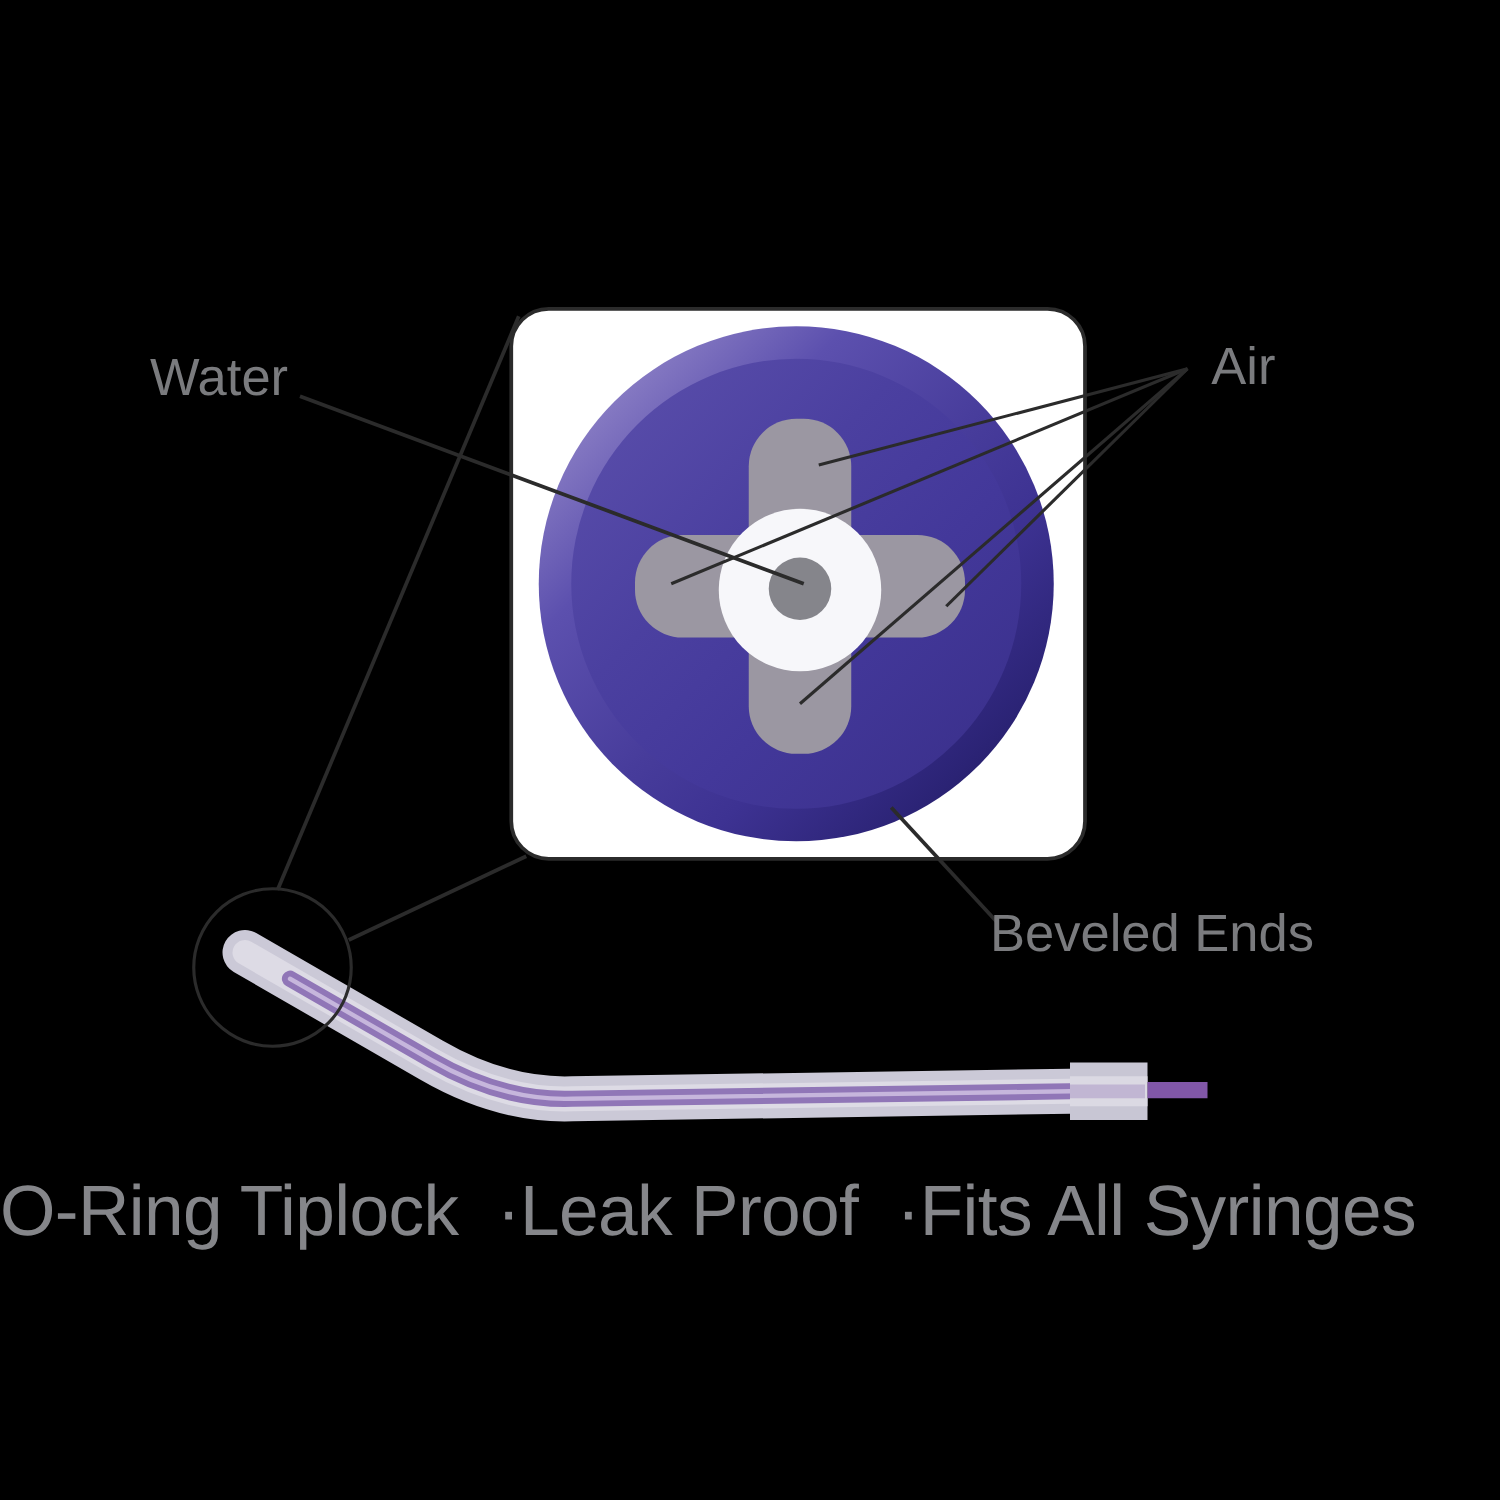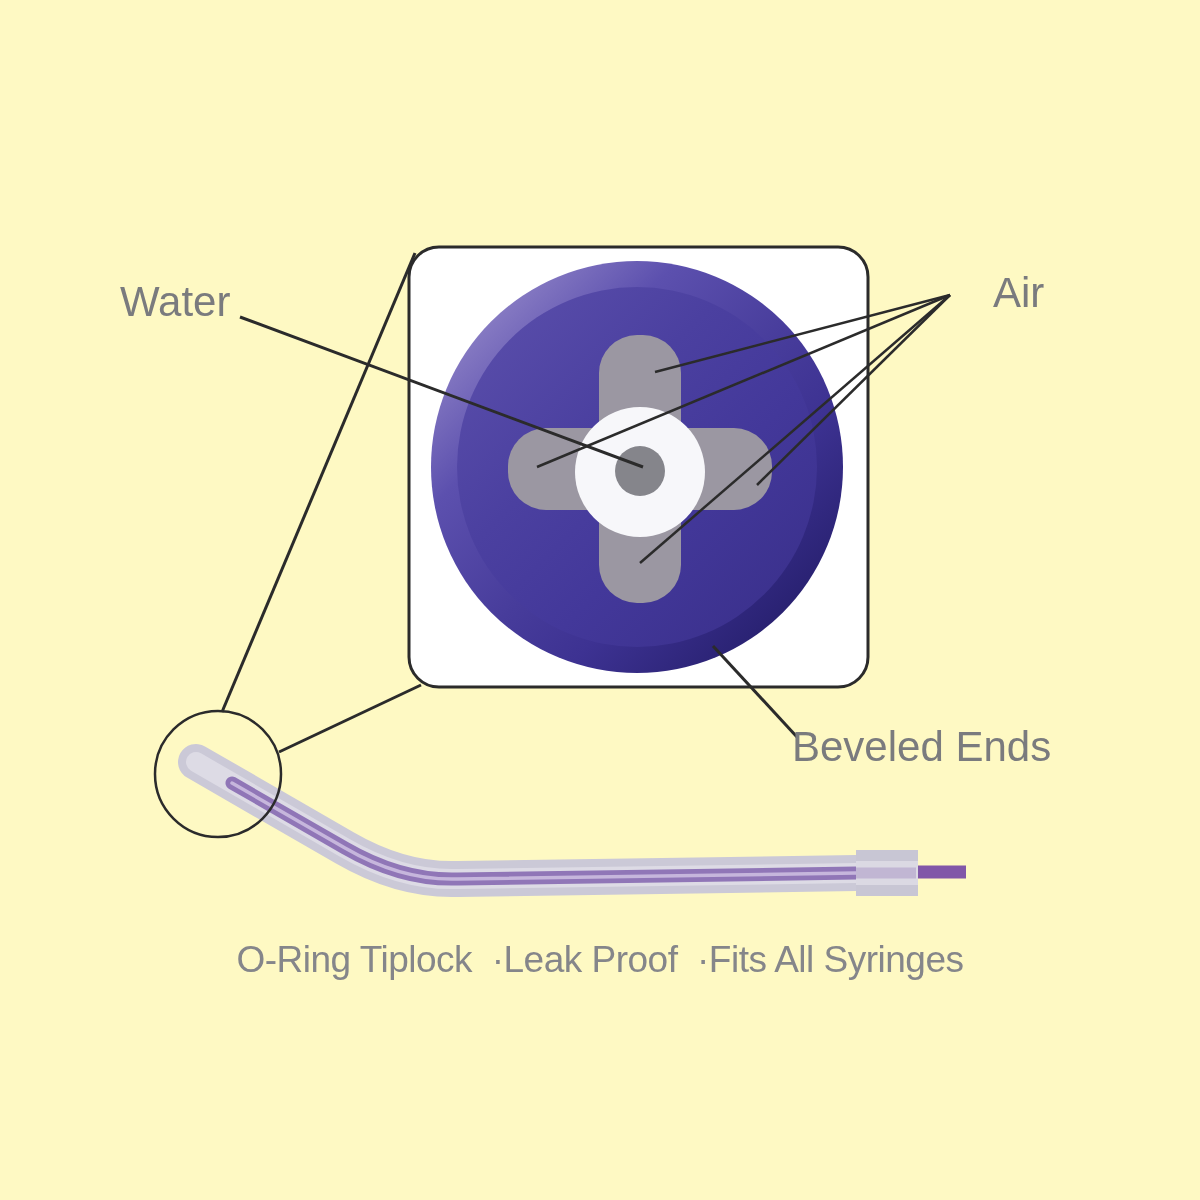--- a/index.html
+++ b/index.html
@@ -1,20 +1,20 @@
 <!DOCTYPE html>
 <html><head>
 <meta charset="utf-8">
 <style>
   html, body { margin: 0; padding: 0; background: #ffffff; }
   .canvas {
     position: relative;
     width: 1200px;
     height: 1200px;
-    background: #fef9c3;
+    background: #000000;
     overflow: hidden;
     font-family: "Liberation Sans", sans-serif;
   }
   .layer {
     position: absolute;
     left: 0; top: 0;
     width: 1200px; height: 1200px;
     pointer-events: none;
   }
   
@@ -54,29 +54,29 @@
   }
   
   .label {
     position: absolute;
     color: #7a7b7e;
     font-size: 42px;
     line-height: 1;
     white-space: nowrap;
   }
   .label-water   { left: 120px; top: 281px; }
-  .label-air     { left: 969px; top: 272px; margin-left: 24px; }
+  .label-air     { left: 969px; top: 272px; }
   .label-beveled { left: 792px; top: 726px; }
   .caption {
     position: absolute;
     left: 0; top: 941px;
     width: 1200px;
-    text-align: center;
+    text-align: left;
     color: #85868a;
-    font-size: 37px;
+    font-size: 57px;
     letter-spacing: -0.5px;
     line-height: 1;
     white-space: pre;
   }
 </style>
 </head>
 <body>
 
 <div class="canvas">
 

